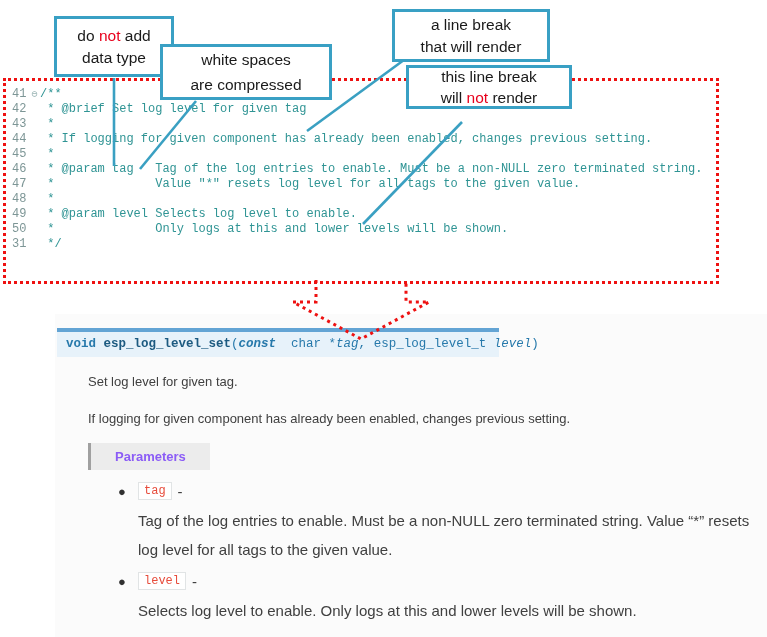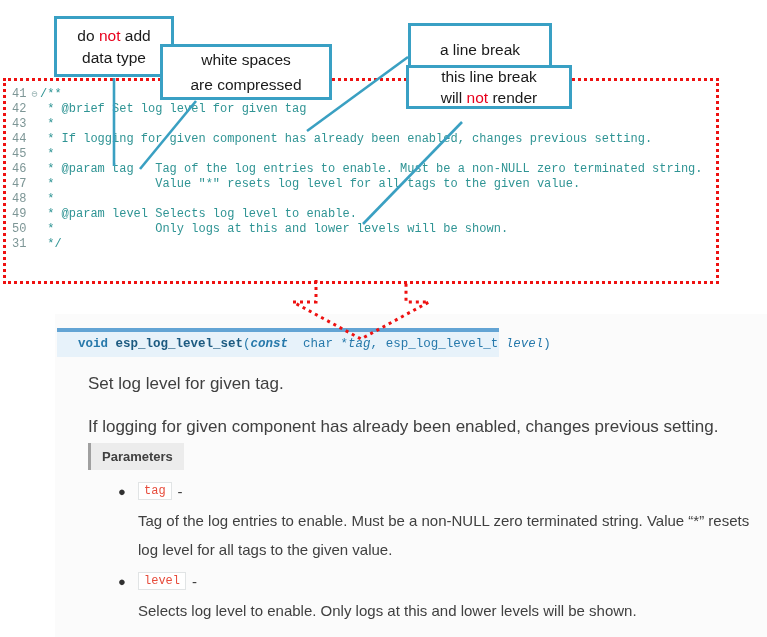--- a/index.html
+++ b/index.html
@@ -10,21 +10,21 @@
   
   .callout{
     position:absolute;background:#ffffff;border:3px solid #39a0c4;
     display:flex;flex-direction:column;justify-content:center;align-items:center;
     text-align:center;font-size:15.5px;line-height:1.38;color:#1a1a1a;z-index:6;
     box-sizing:border-box;padding:2px 6px;
   }
   .callout .red{color:#e8001c;}
   #callout-0{left:54px;top:16px;width:120px;height:61px;}
   #callout-1{left:160px;top:44px;width:172px;height:56px;justify-content:space-between;}
-  #callout-2{left:408px;top:9px;width:144px;height:53px;margin-top:14px;}
+  #callout-2{left:392px;top:9px;width:158px;height:53px;}
   #callout-3{left:406px;top:65px;width:166px;height:44px;}
   
   #code-frame{
     position:absolute;left:3px;top:78px;width:710px;height:200px;
     border:3px dotted #ee1111;background:#ffffff;z-index:1;box-sizing:content-box;
   }
   #code-lines{position:absolute;left:6px;top:6px;}
   .code-line{display:flex;height:15px;line-height:15px;font-size:12px;
     font-family:"Liberation Mono","DejaVu Sans Mono",monospace;white-space:pre;}
   .code-line .ln{width:17px;text-align:left;color:#7d9696;flex:none;}
@@ -37,36 +37,36 @@
   .code-line.bold .src span{font-weight:bold;}
   
   #overlay{position:absolute;left:0;top:0;z-index:4;pointer-events:none;}
   
   #doc-panel{
     position:absolute;left:55px;top:314px;width:712px;height:323px;
     background:#fbfbfb;z-index:2;color:#404040;
   }
   #signature{
     position:absolute;left:2px;top:14px;width:442px;box-sizing:border-box;
-    background:#e7f2fa;border-top:4px solid #63a4d4;padding:5px 9px 6px 21px;
+    background:#e7f2fa;border-top:4px solid #63a4d4;padding:5px 9px 6px 9px;
     font-family:"Liberation Mono","DejaVu Sans Mono",monospace;font-size:12.5px;
     white-space:pre;color:#2779ab;
   }
   #signature .s-t{font-weight:600;}
   #signature .s-n{font-weight:bold;color:#1c5a80;}
   #signature .s-b{}
   #signature .s-ti{font-style:italic;font-weight:600;}
   #signature .s-pi{font-style:italic;}
-  .doc-para{position:absolute;left:33px;font-size:17px;color:#404040;}
+  .doc-para{position:absolute;left:33px;font-size:13px;color:#404040;}
   #doc-para-0{top:60px;}
-  #doc-para-1{top:97px;margin-top:6px;}
+  #doc-para-1{top:97px;}
   #params-label{
     position:absolute;left:33px;top:129px;background:#ececec;
-    border-left:3px solid #a0a0a0;padding:6px 11px;font-size:13px;
-    font-weight:bold;color:#404040;
+    border-left:3px solid #a0a0a0;padding:6px 24px;font-size:13px;
+    font-weight:bold;color:#8b5cf6;
   }
   .param-item{position:absolute;left:63px;}
   #param-item-0{top:168px;}
   #param-item-1{top:258px;}
   .param-head{display:flex;align-items:center;font-size:15px;color:#404040;}
   .param-head .bullet{width:20px;font-size:13px;color:#303030;}
   .param-head .chip{
     font-family:"Liberation Mono","DejaVu Sans Mono",monospace;font-size:12px;
     color:#e74c3c;background:#ffffff;border:1px solid #e1e4e5;padding:1px 5px;
     margin-right:6px;
@@ -83,20 +83,21 @@
   <div class="callout" id="callout-0">
       <div><span>do </span><span class="red">not</span><span> add</span></div>
       <div><span>data type</span></div>
     </div>
   <div class="callout" id="callout-1">
       <div><span>white spaces</span></div>
       <div><span>are  compressed</span></div>
     </div>
   <div class="callout" id="callout-2">
       <div><span>a line break</span></div>
+      <div><span>that will render</span></div>
     </div>
   <div class="callout" id="callout-3">
       <div><span>this line break</span></div>
       <div><span>will </span><span class="red">not</span><span> render</span></div>
     </div>
 
   <div id="code-frame">
     <div id="code-lines">
         <div class="code-line"><span class="ln">41</span><span class="fold">⊖</span><span class="src"><span class="c-c">/**</span></span></div>
         <div class="code-line"><span class="ln">42</span><span class="fold"></span><span class="src"><span class="c-c"> * @brief Set log level for given tag</span></span></div>

